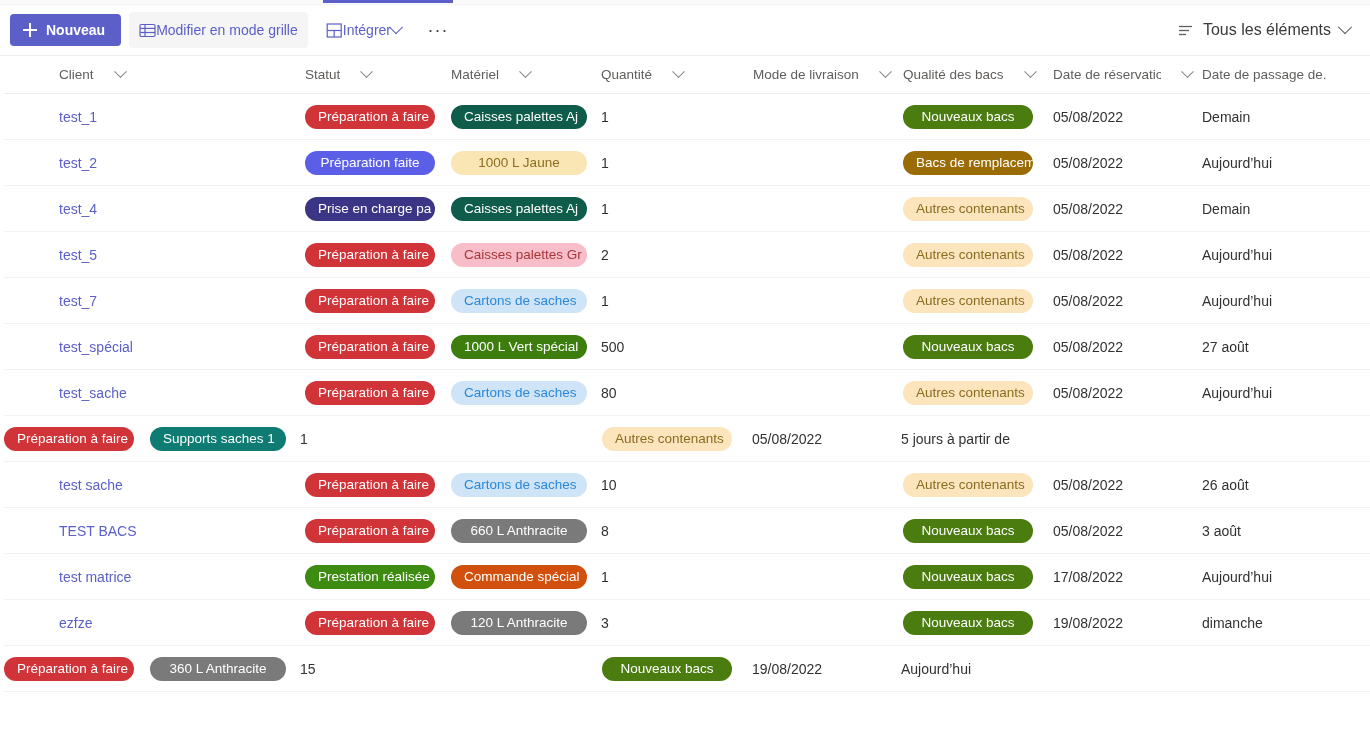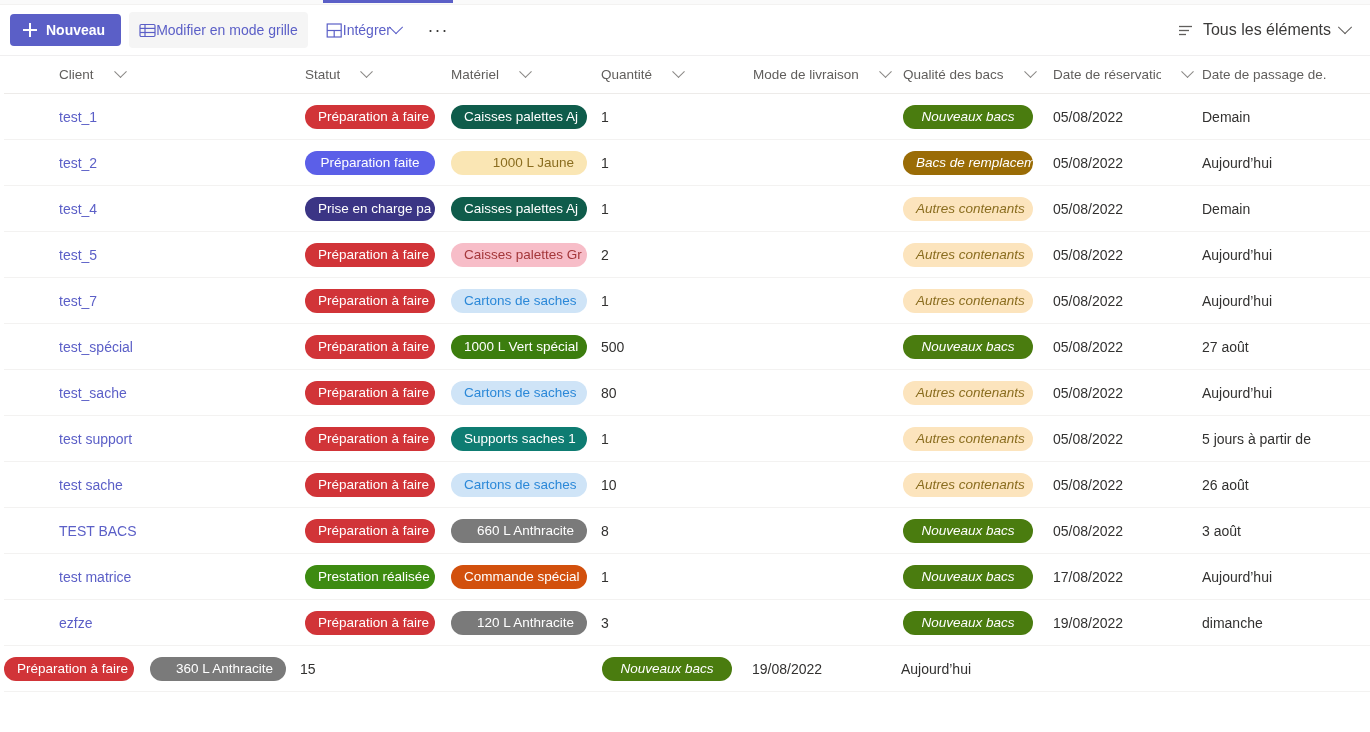--- a/index.html
+++ b/index.html
@@ -237,22 +237,22 @@
     box-sizing: border-box;
     padding: 4px 13px 5px;
     border-radius: 13px;
     font-size: 13.5px;
     line-height: 15px;
     white-space: nowrap;
     overflow: hidden;
     vertical-align: middle;
   }
   .pill-statut   { width: 130px; text-align: center; }
-  .pill-materiel { width: 136px; text-align: right; }
-  .pill-qualite  { width: 130px; text-align: center; font-style: italic; }
+  .pill-materiel { width: 136px; text-align: center; }
+  .pill-qualite  { width: 130px; text-align: center; }
 </style>
 </head>
 <body>
 
 <div class="top-strip">
   <div class="tab-indicator"></div>
 </div>
 
 <div class="commandbar">
   <div class="cb-left">
@@ -421,21 +421,20 @@
         <div class="cell c-client"><span class="client-inner"><span class="link">test_sache</span></span></div>
         <div class="cell c-statut"><span class="pill pill-statut" style="background: rgb(209, 52, 56); color: rgb(255, 255, 255);">Préparation à faire</span></div>
         <div class="cell c-materiel"><span class="pill pill-materiel" style="background: rgb(207, 228, 247); color: rgb(43, 136, 216);">Cartons de saches</span></div>
         <div class="cell c-qte"><span class="plain">80</span></div>
         <div class="cell c-mode"><span class="plain"></span></div>
         <div class="cell c-qualite"><span class="pill pill-qualite" style="background: rgb(252, 228, 189); color: rgb(138, 109, 31);">Autres contenants</span></div>
         <div class="cell c-datres"><span class="plain">05/08/2022</span></div>
         <div class="cell c-datpass"><span class="plain">Aujourd’hui</span></div>
       </div>
       <div class="drow">
-        <div class="cell c-client"><span class="client-inner"><span class="link">test support</span></span></div>
         <div class="cell c-statut"><span class="pill pill-statut" style="background: rgb(209, 52, 56); color: rgb(255, 255, 255);">Préparation à faire</span></div>
         <div class="cell c-materiel"><span class="pill pill-materiel" style="background: rgb(14, 124, 114); color: rgb(255, 255, 255);">Supports saches 1</span></div>
         <div class="cell c-qte"><span class="plain">1</span></div>
         <div class="cell c-mode"><span class="plain"></span></div>
         <div class="cell c-qualite"><span class="pill pill-qualite" style="background: rgb(252, 228, 189); color: rgb(138, 109, 31);">Autres contenants</span></div>
         <div class="cell c-datres"><span class="plain">05/08/2022</span></div>
         <div class="cell c-datpass"><span class="plain">5 jours à partir de</span></div>
       </div>
       <div class="drow">
         <div class="cell c-client"><span class="client-inner"><span class="link">test sache</span></span></div>

